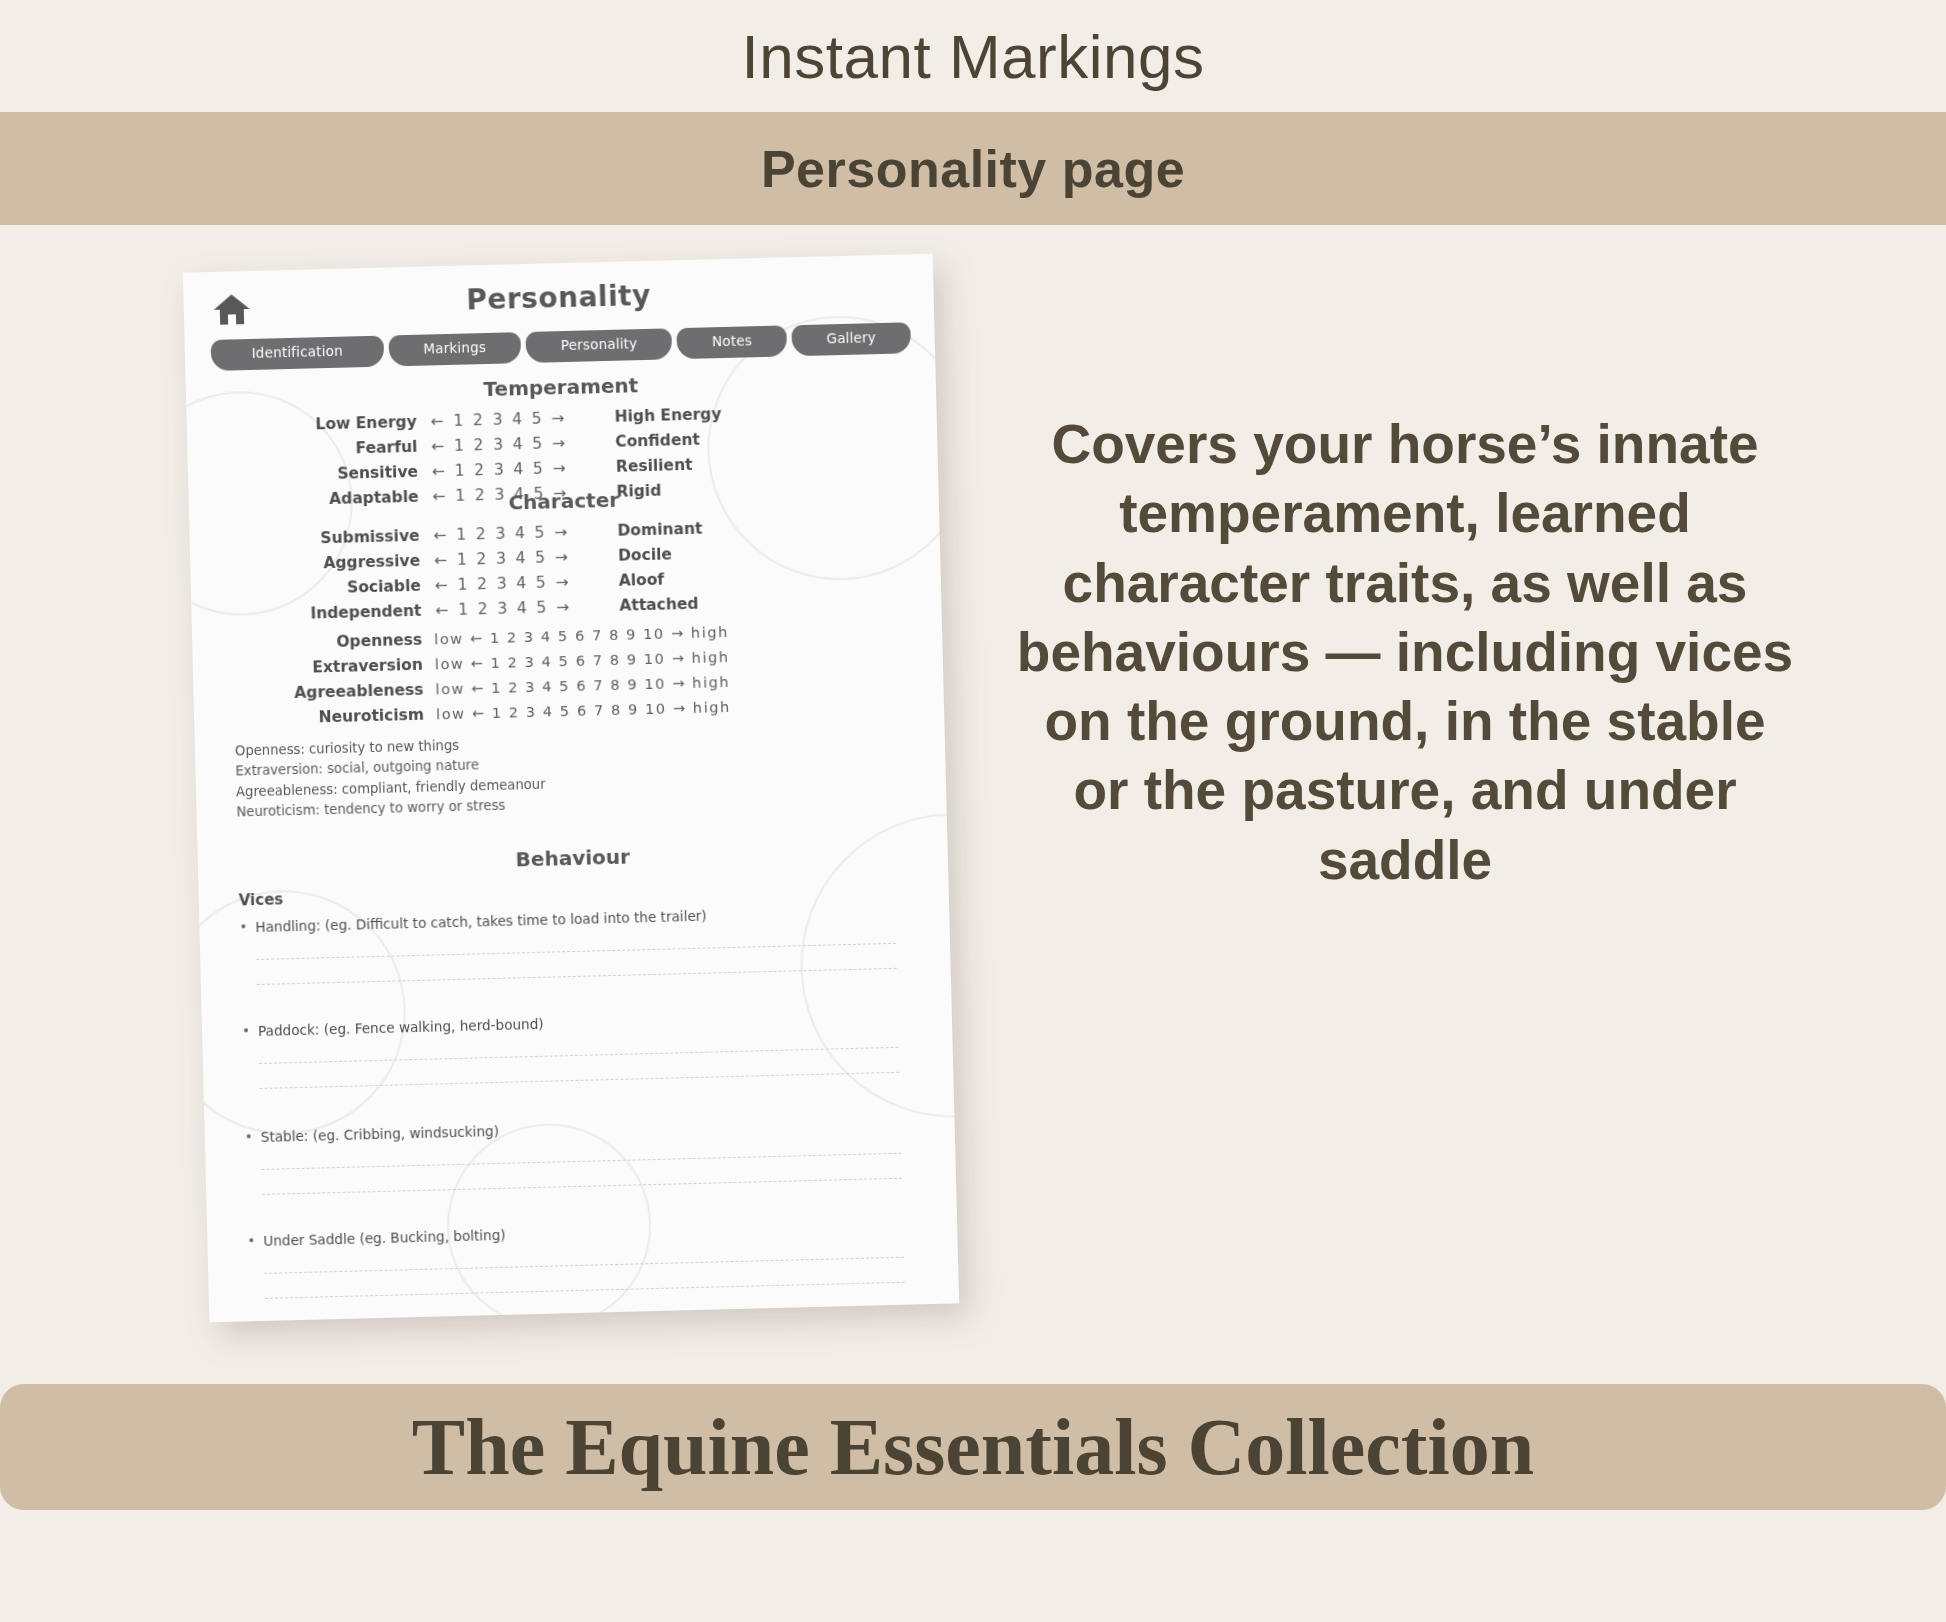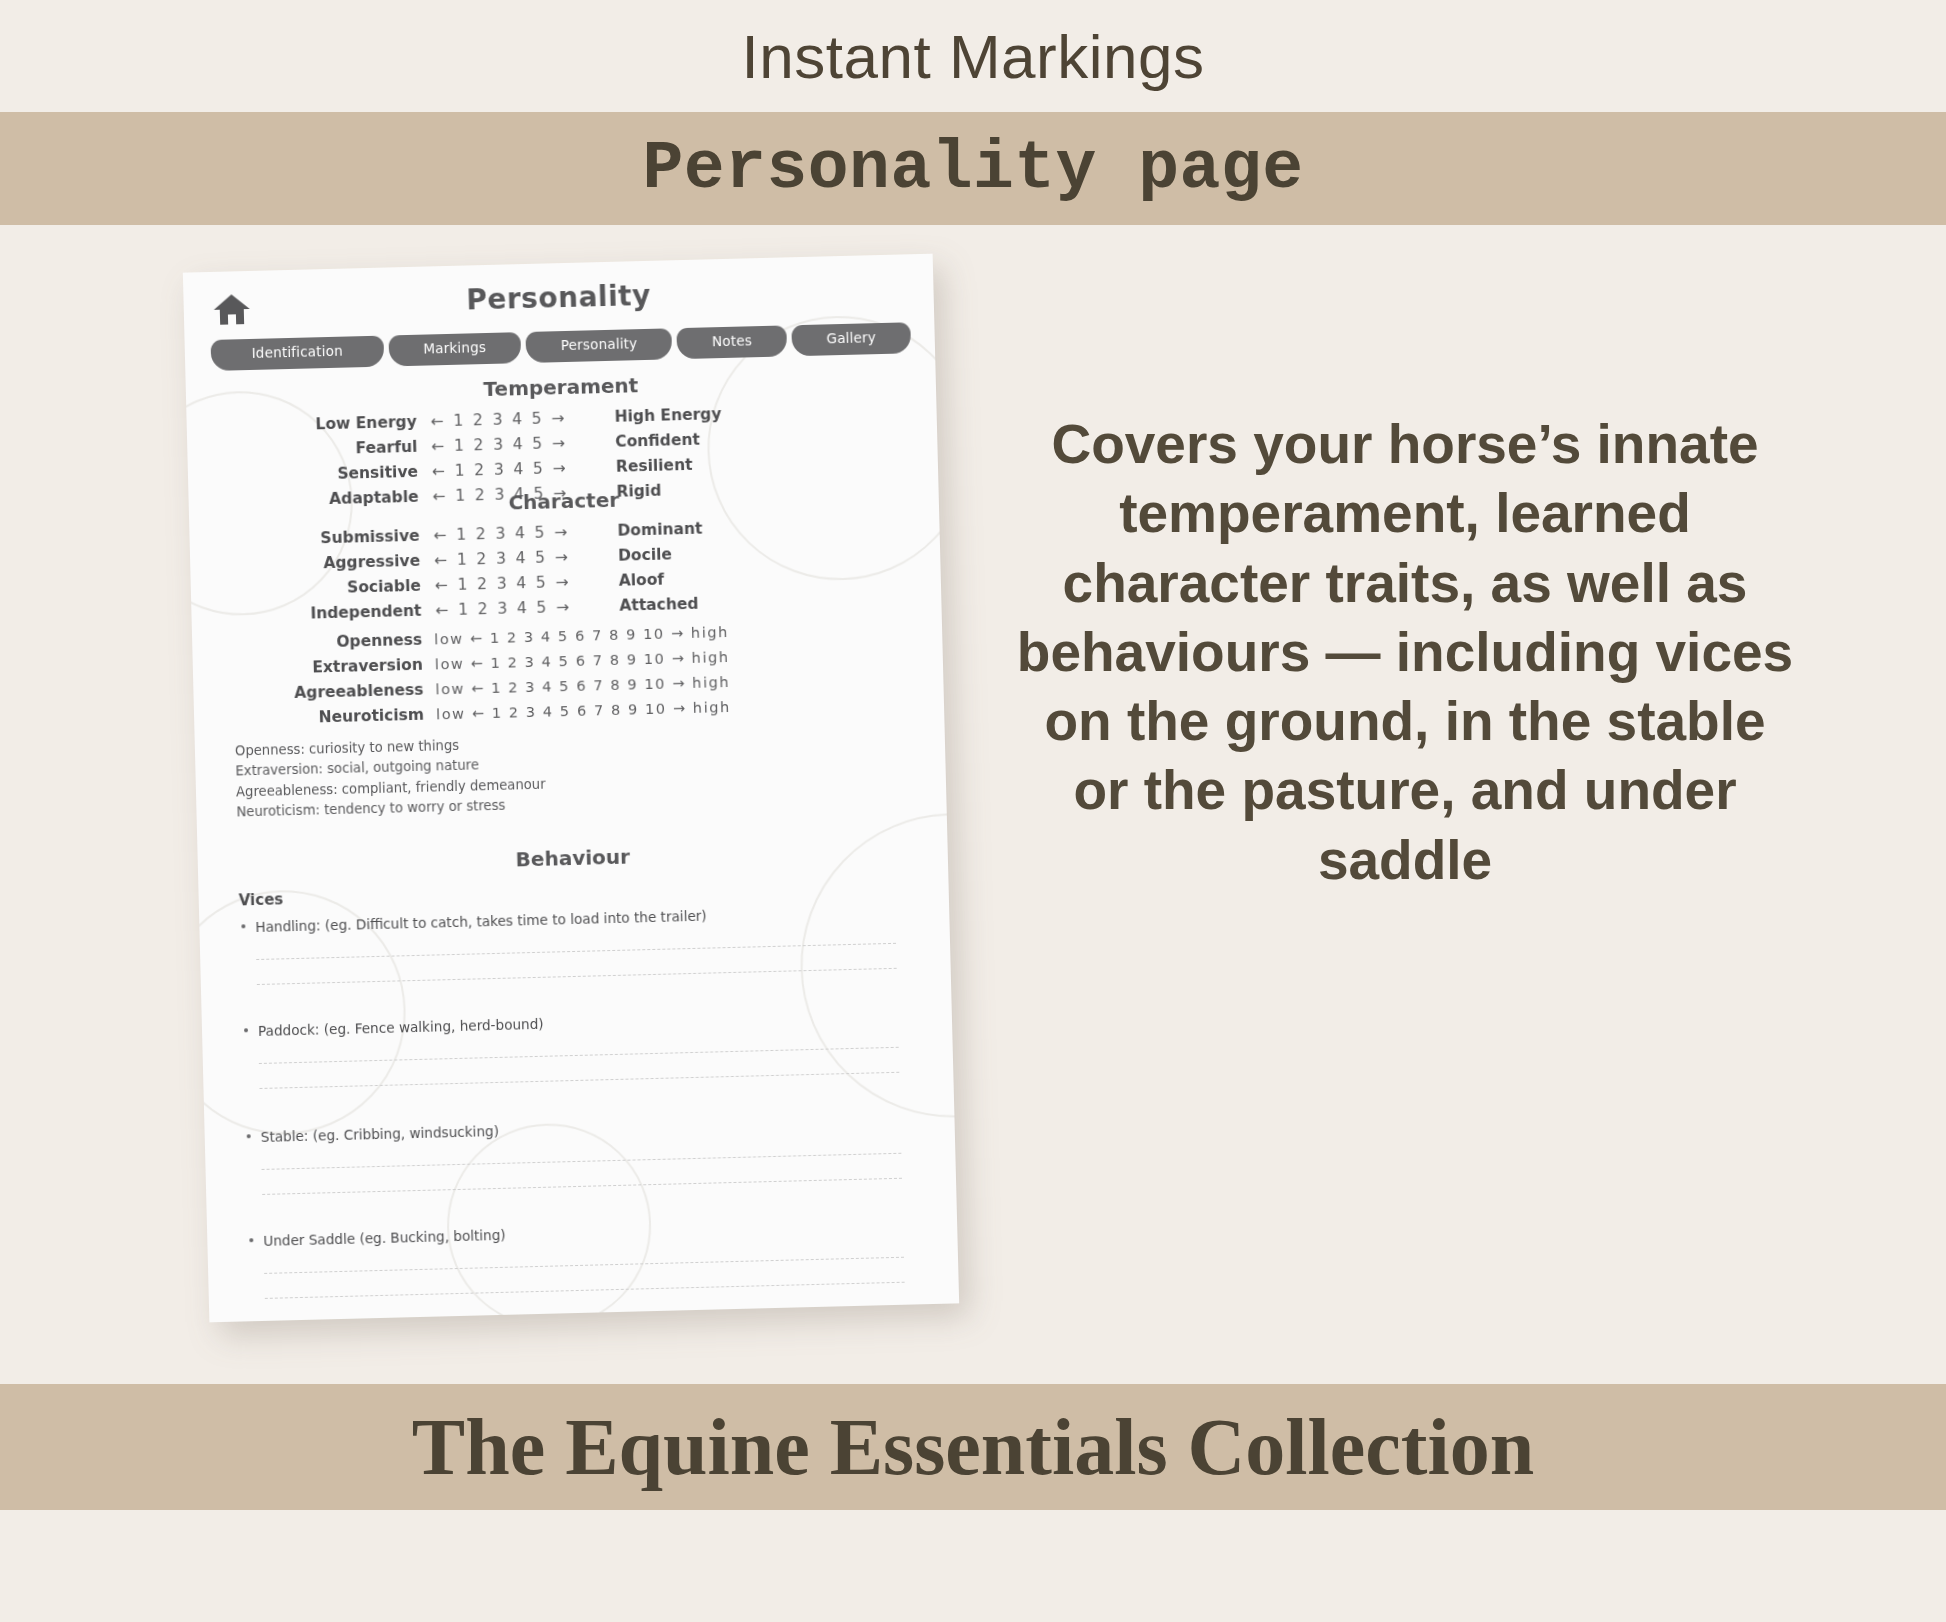--- a/index.html
+++ b/index.html
@@ -31,23 +31,23 @@
   }
 
   .band {
     background: #cfbda6;
     height: 113px;
     display: flex;
     align-items: center;
     justify-content: center;
   }
   .band .band-title {
-    font-family: Liberation Mono, monospace;
-    font-weight: bold;
-    font-size: 68px;
+    font-family: Liberation Sans, sans-serif;
+    font-weight: bold;
+    font-size: 52px;
     color: #4b4334;
     letter-spacing: 0.5px;
   }
 
   
   .middle {
     position: relative;
     height: 1159px;
     background: #f2ede7;
     display: flex;
@@ -227,20 +227,21 @@
     height: 24px;
   }
 
   
   .bottom-band {
     background: #cfbda6;
     height: 126px;
     display: flex;
     align-items: center;
     justify-content: center;
+    border-radius: 24px;
   }
   .bottom-band .band-title {
     font-family: "Liberation Serif", serif;
     font-weight: bold;
     font-size: 80px;
     color: #4b4334;
   }
   .bottom-pad { height: 112px; background: #f2ede7; }
 </style>
 </head>

